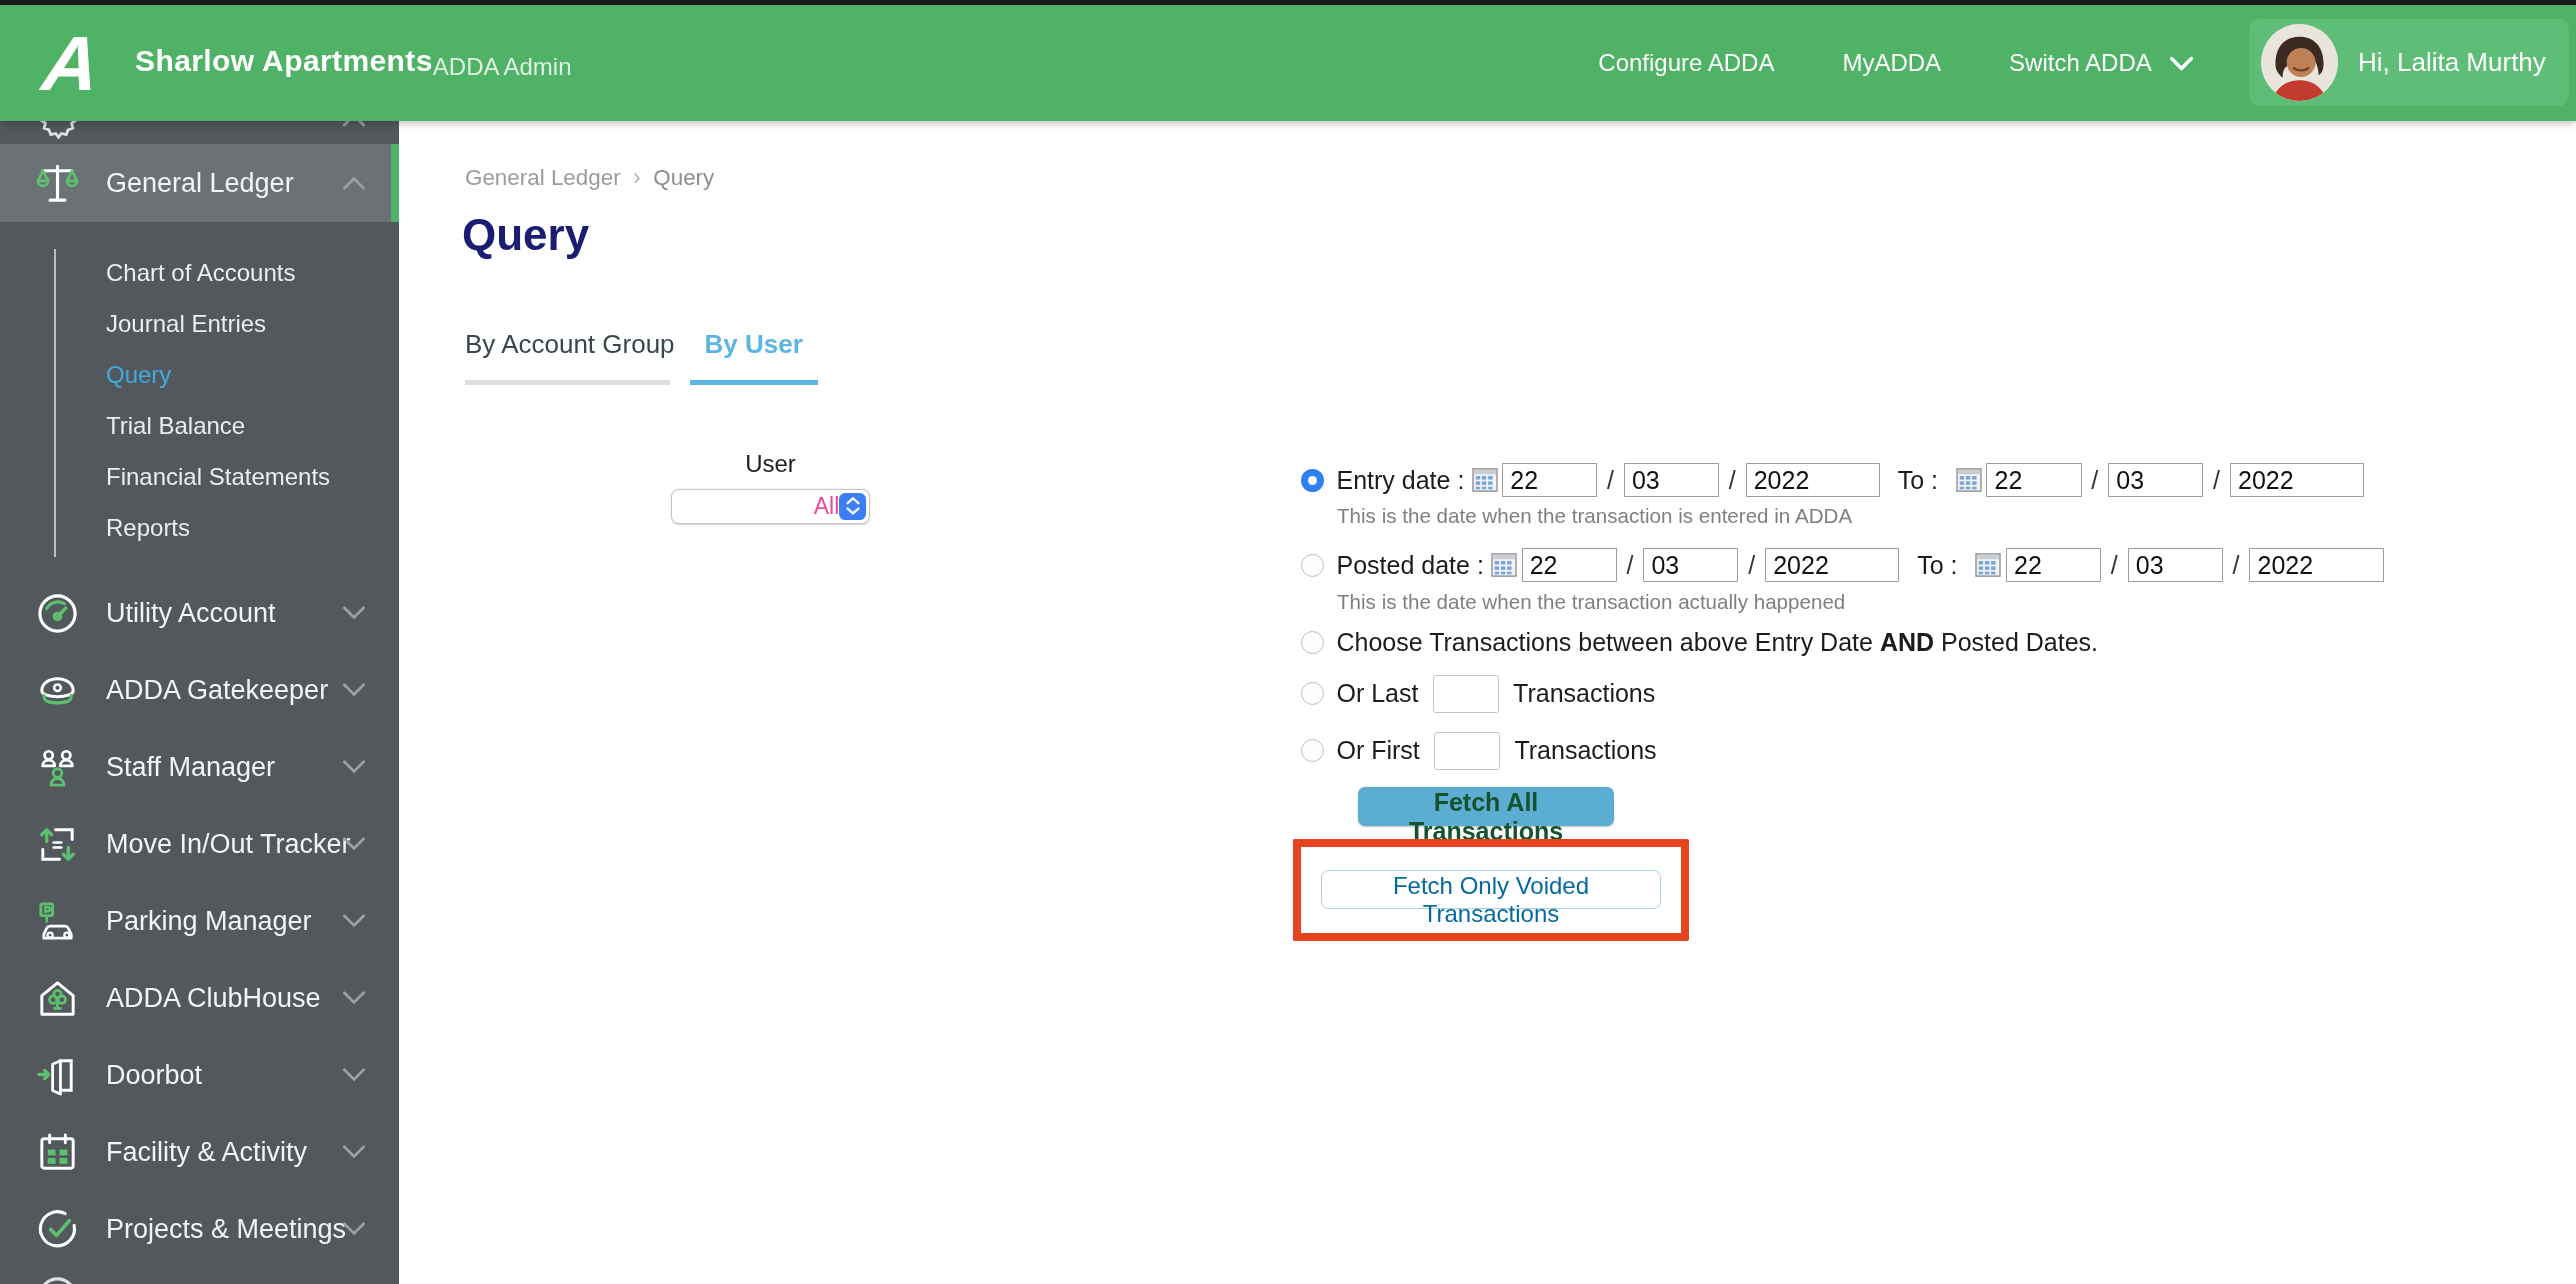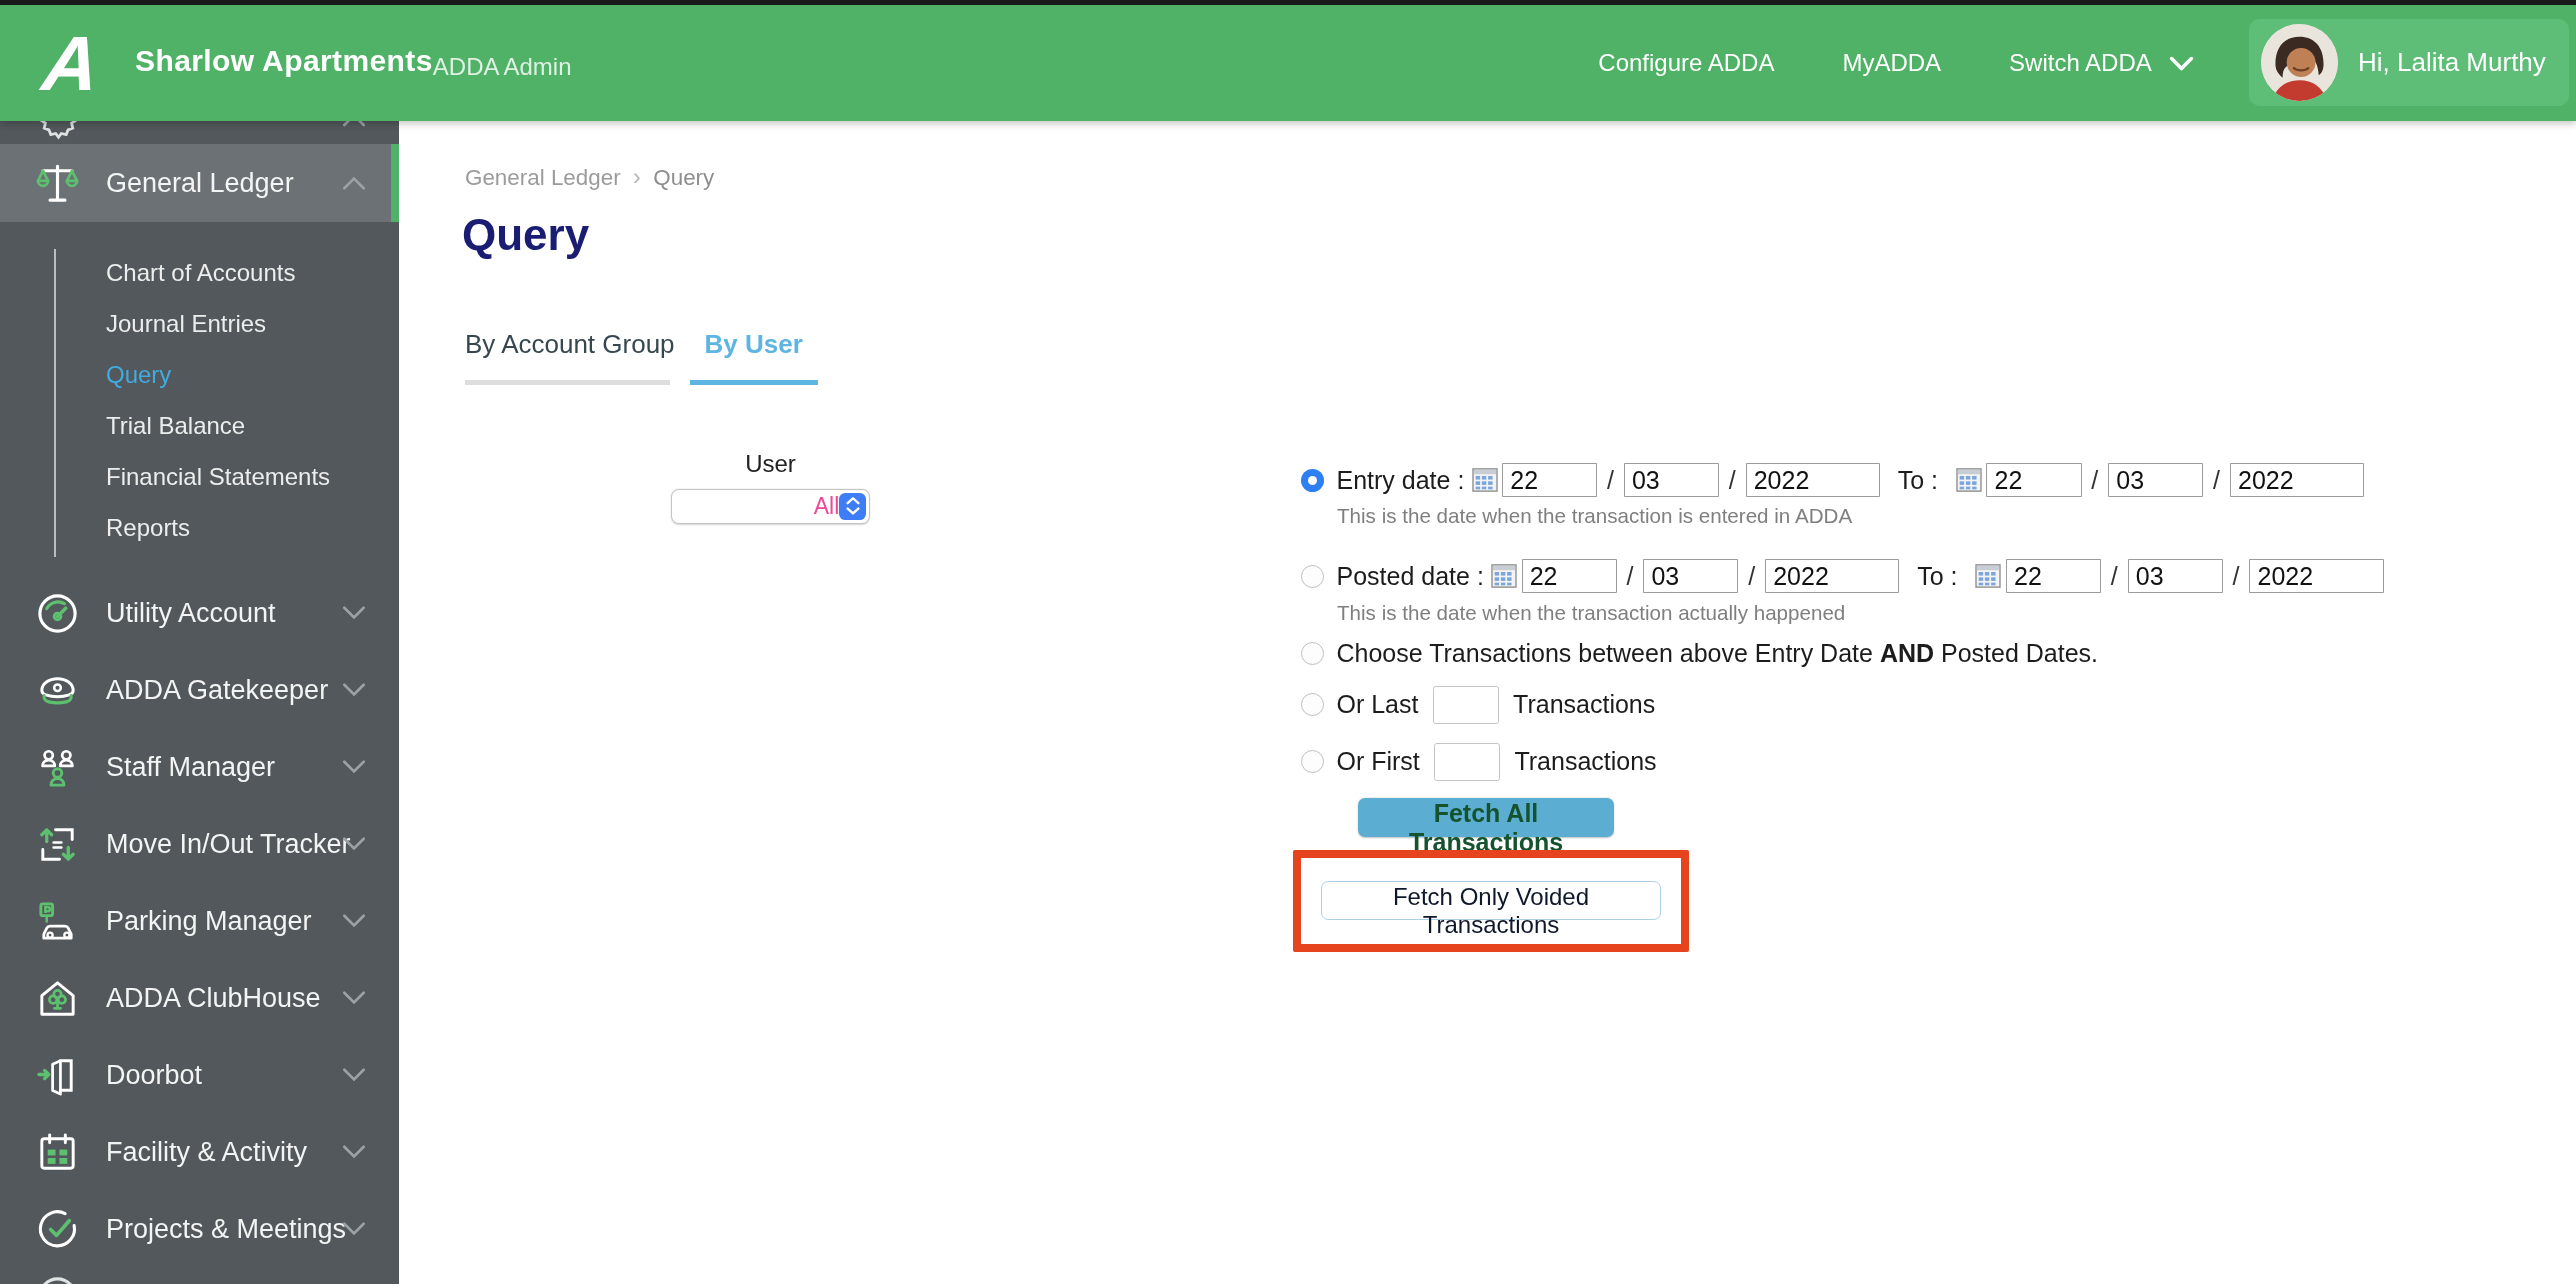--- a/index.html
+++ b/index.html
@@ -76,31 +76,31 @@
   .radio.checked::after{content:"";position:absolute;left:7.2px;top:7.2px;width:9px;height:9px;border-radius:50%;background:#fff;}
   .opt-label{font-size:25px;color:#1c1c1c;white-space:nowrap;}
   .cal{width:26px;height:24px;margin:0 4.5px 0 7.2px;flex:0 0 auto;}
   .din{height:32px;border:1.8px solid #9b9b9b;border-radius:0.9px;font-size:25px;color:#111;
        padding:0 0 0 7.2px;font-family:inherit;background:#fff;box-sizing:content-box;}
   .d-day{width:86px;} .d-mon{width:86px;} .d-yr{width:125px;}
   .slash{font-size:25px;color:#333;margin:0 9.8px;}
   .to-label{font-size:25px;color:#1c1c1c;margin:0 10.7px 0 18px;white-space:nowrap;}
   .note{font-size:20.6px;color:#7f7f7f;margin:5.4px 0 0 36px;height:23px;}
   .row-h{height:38px;}
-  .mt-r2{margin-top:30px;} .mt-r3{margin-top:14.3px;} .mt-r4{margin-top:16px;} .mt-r5{margin-top:16px;}
+  .mt-r2{margin-top:19px;} .mt-r3{margin-top:14.3px;} .mt-r4{margin-top:16px;} .mt-r5{margin-top:16px;}
   .and-bold{font-weight:bold;}
   .cnt-input{width:66px;height:38px;border:1.8px solid #c4c4c4;border-radius:2.7px;margin:0 14.3px;
              font-size:23px;padding:0 5.4px;font-family:inherit;box-sizing:border-box;}
   .btn-fetch-all{margin:16px 0 0 57px;width:256px;height:39px;border:none;border-radius:7.2px;
                  background:#5badd2;color:#14532d;font-size:25px;font-weight:bold;
                  font-family:inherit;cursor:pointer;box-shadow:0 0.9px 1.8px rgba(0,0,0,.25);}
   .red-annot{margin:12.5px 0 0 -8px;width:380px;height:86px;border:8px solid #e6431f;border-radius:1.8px;
              box-sizing:content-box;display:flex;align-items:center;justify-content:center;}
   .btn-voided{width:340px;height:39px;background:#fff;border:1.8px solid #abd0e6;border-radius:7.2px;
-              color:#0f172a;font-size:24px;font-family:inherit;cursor:pointer;}
+              color:#0369a1;font-size:24px;font-family:inherit;cursor:pointer;}
 </style>
 </head>
 <body>
 
 <div class="app">
 
   <div class="topstrip"></div>
 
   <div class="header">
     <div class="brand">

